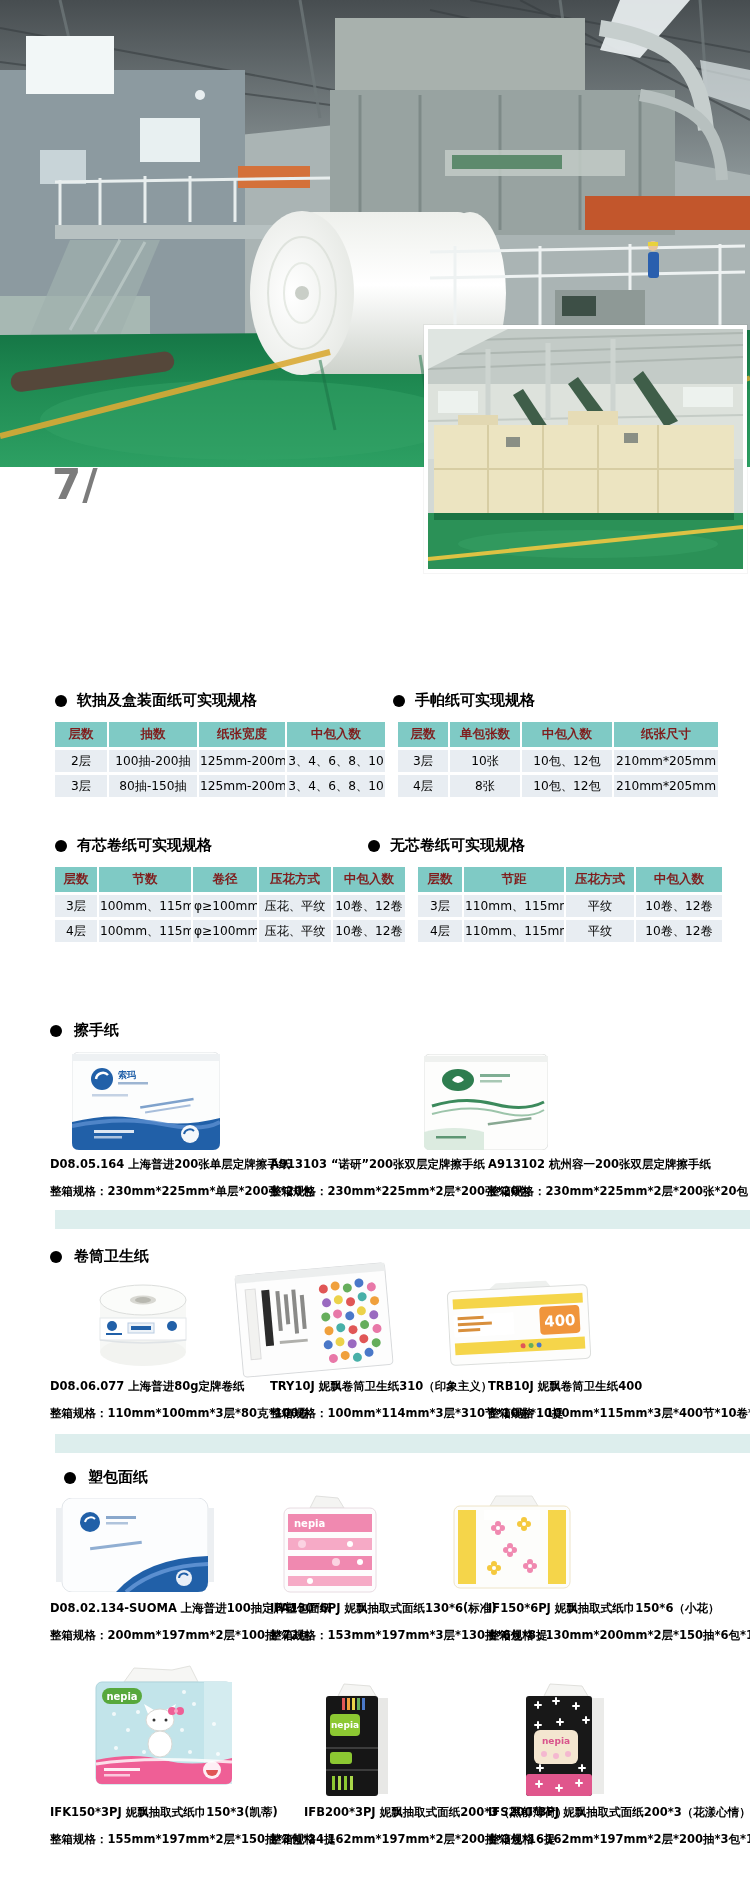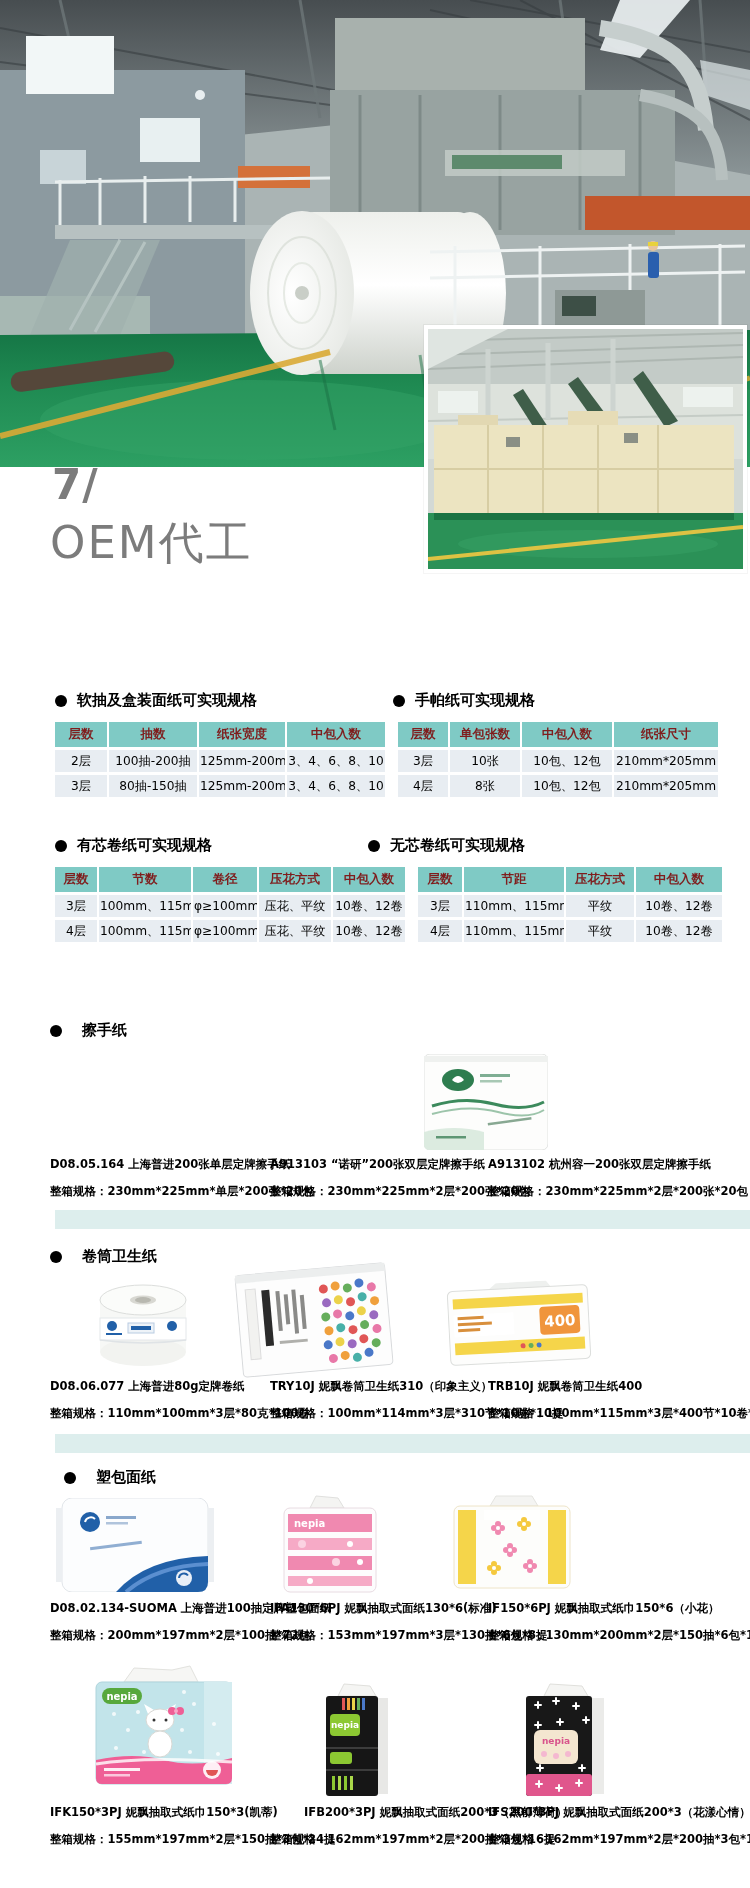--- a/index.html
+++ b/index.html
@@ -24,21 +24,21 @@
   .bullet { width:12px; height:12px; border-radius:50%; background:#000; flex:0 0 auto; }
   table.spec { position:absolute; border-collapse:separate; border-spacing:2px 3px; table-layout:fixed; }
   table.spec th { background:#7fcac5; color:#7f1d1d; font-size:12.5px; font-weight:700; height:25px; text-align:center; padding:0 1px; overflow:hidden; white-space:nowrap; }
   table.spec td { background:#e8edf2; color:#000; font-size:12.2px; height:22px; text-align:center; vertical-align:middle; padding:0 1px; overflow:hidden; white-space:nowrap; }
 
   
   .banner { left:551px; top:963px; width:137px; height:48px; background:#7cc9c5; color:#fff;
             display:flex; align-items:center; justify-content:center; font-size:25px; letter-spacing:3px; font-weight:500; }
 
   
-  .sec-title { display:flex; align-items:center; gap:20px; font-size:15px; font-weight:700; color:#000;justify-content:center; }
+  .sec-title { display:flex; align-items:center; gap:12px; font-size:15px; font-weight:700; color:#000;justify-content:center; }
   .divider { left:55px; width:695px; height:19px; background:#ddeeed; }
   .pname, .pspec { position:absolute; font-size:11.5px; font-weight:700; color:#000; white-space:nowrap; }
   .pimg { position:absolute; }
   .pimg svg { display:block; }
 </style>
 </head>
 <body>
 
 <div class="page">
 
@@ -192,21 +192,20 @@
           <rect x="196" y="104" width="14" height="10"></rect>
         </g>
       <rect x="0" y="184" width="315" height="56" fill="#2b9157"></rect>
       <rect x="6" y="184" width="300" height="7" fill="#1c7343"></rect>
       <ellipse cx="160" cy="215" rx="130" ry="14" fill="#37a265" opacity="0.5"></ellipse>
       <path d="M0,230 L315,198" stroke="#ddc243" stroke-width="4" fill="none"></path>
     </svg>
   </div>
 
   <div class="abs pagenum">7/</div>
-  <div class="abs pagetitle">OEM代工</div>
 
   <div class="abs spec-title" style="left:55px; top:691px;">
     <span class="bullet"></span>
     <span>软抽及盒装面纸可实现规格</span>
   </div>
   <div class="abs spec-title" style="left:393px; top:691px;">
     <span class="bullet"></span>
     <span>手帕纸可实现规格</span>
   </div>
 
@@ -346,20 +345,41 @@
       </tr>
     </tbody>
   </table>
 
 
   <div class="abs sec-title" style="left:50px; top:1021px;">
     <span class="bullet"></span>
     <span>擦手纸</span>
   </div>
 
+  <div class="pimg" style="left:72px; top:1052px;">
+    <svg viewBox="0 0 148 98" width="148" height="98">
+      <rect width="148" height="98" rx="7" fill="#fcfdfd" stroke="#e2e5e7"></rect>
+      <rect y="2" width="148" height="7" fill="#eef1f3"></rect>
+      <circle cx="30" cy="27" r="11" fill="#2160a8"></circle>
+      <path d="M24,27 a7,7 0 0 1 12,-4" stroke="#ffffff" stroke-width="2.5" fill="none"></path>
+      <text x="46" y="26" font-size="9" fill="#2160a8" font-weight="bold">索玛</text>
+      <rect x="46" y="30" width="30" height="2.5" fill="#9db5d2"></rect>
+      <rect x="20" y="42" width="36" height="2.5" fill="#c4d2e4"></rect>
+      <g transform="rotate(-9 95 52)">
+          <rect x="68" y="50" width="54" height="2.5" fill="#7fa2cc"></rect>
+          <rect x="72" y="56" width="46" height="2" fill="#a8bedb"></rect>
+        </g>
+      <path d="M0,70 Q40,60 74,68 T148,66 L148,91 Q148,98 141,98 L7,98 Q0,98 0,91 Z" fill="#2160a8"></path>
+      <path d="M0,74 Q50,64 90,72 T148,70" stroke="#5b8fd0" stroke-width="4" fill="none" opacity="0.8"></path>
+      <circle cx="118" cy="82" r="9" fill="#ffffff" opacity="0.95"></circle>
+      <path d="M112,82 a6,6 0 0 1 10,-3" stroke="#2160a8" stroke-width="2" fill="none"></path>
+      <rect x="22" y="78" width="40" height="3" fill="#ffffff" opacity="0.85"></rect>
+      <rect x="22" y="84" width="28" height="2.5" fill="#cfdcec" opacity="0.8"></rect>
+    </svg>
+  </div>
 
 
   <div class="pimg" style="left:424px; top:1054px;">
     <svg viewBox="0 0 124 96" width="124" height="96">
       <rect width="124" height="96" rx="6" fill="#fdfdfc" stroke="#e0e2e0"></rect>
       <rect y="2" width="124" height="6" fill="#eff1ef"></rect>
       <ellipse cx="34" cy="26" rx="16" ry="11" fill="#2e7d4f"></ellipse>
       <path d="M28,26 q6,-8 12,0 q-6,6 -12,0" fill="#ffffff"></path>
       <rect x="56" y="20" width="30" height="3" fill="#7fae93"></rect>
       <rect x="56" y="26" width="22" height="2.5" fill="#a8c8b4"></rect>

